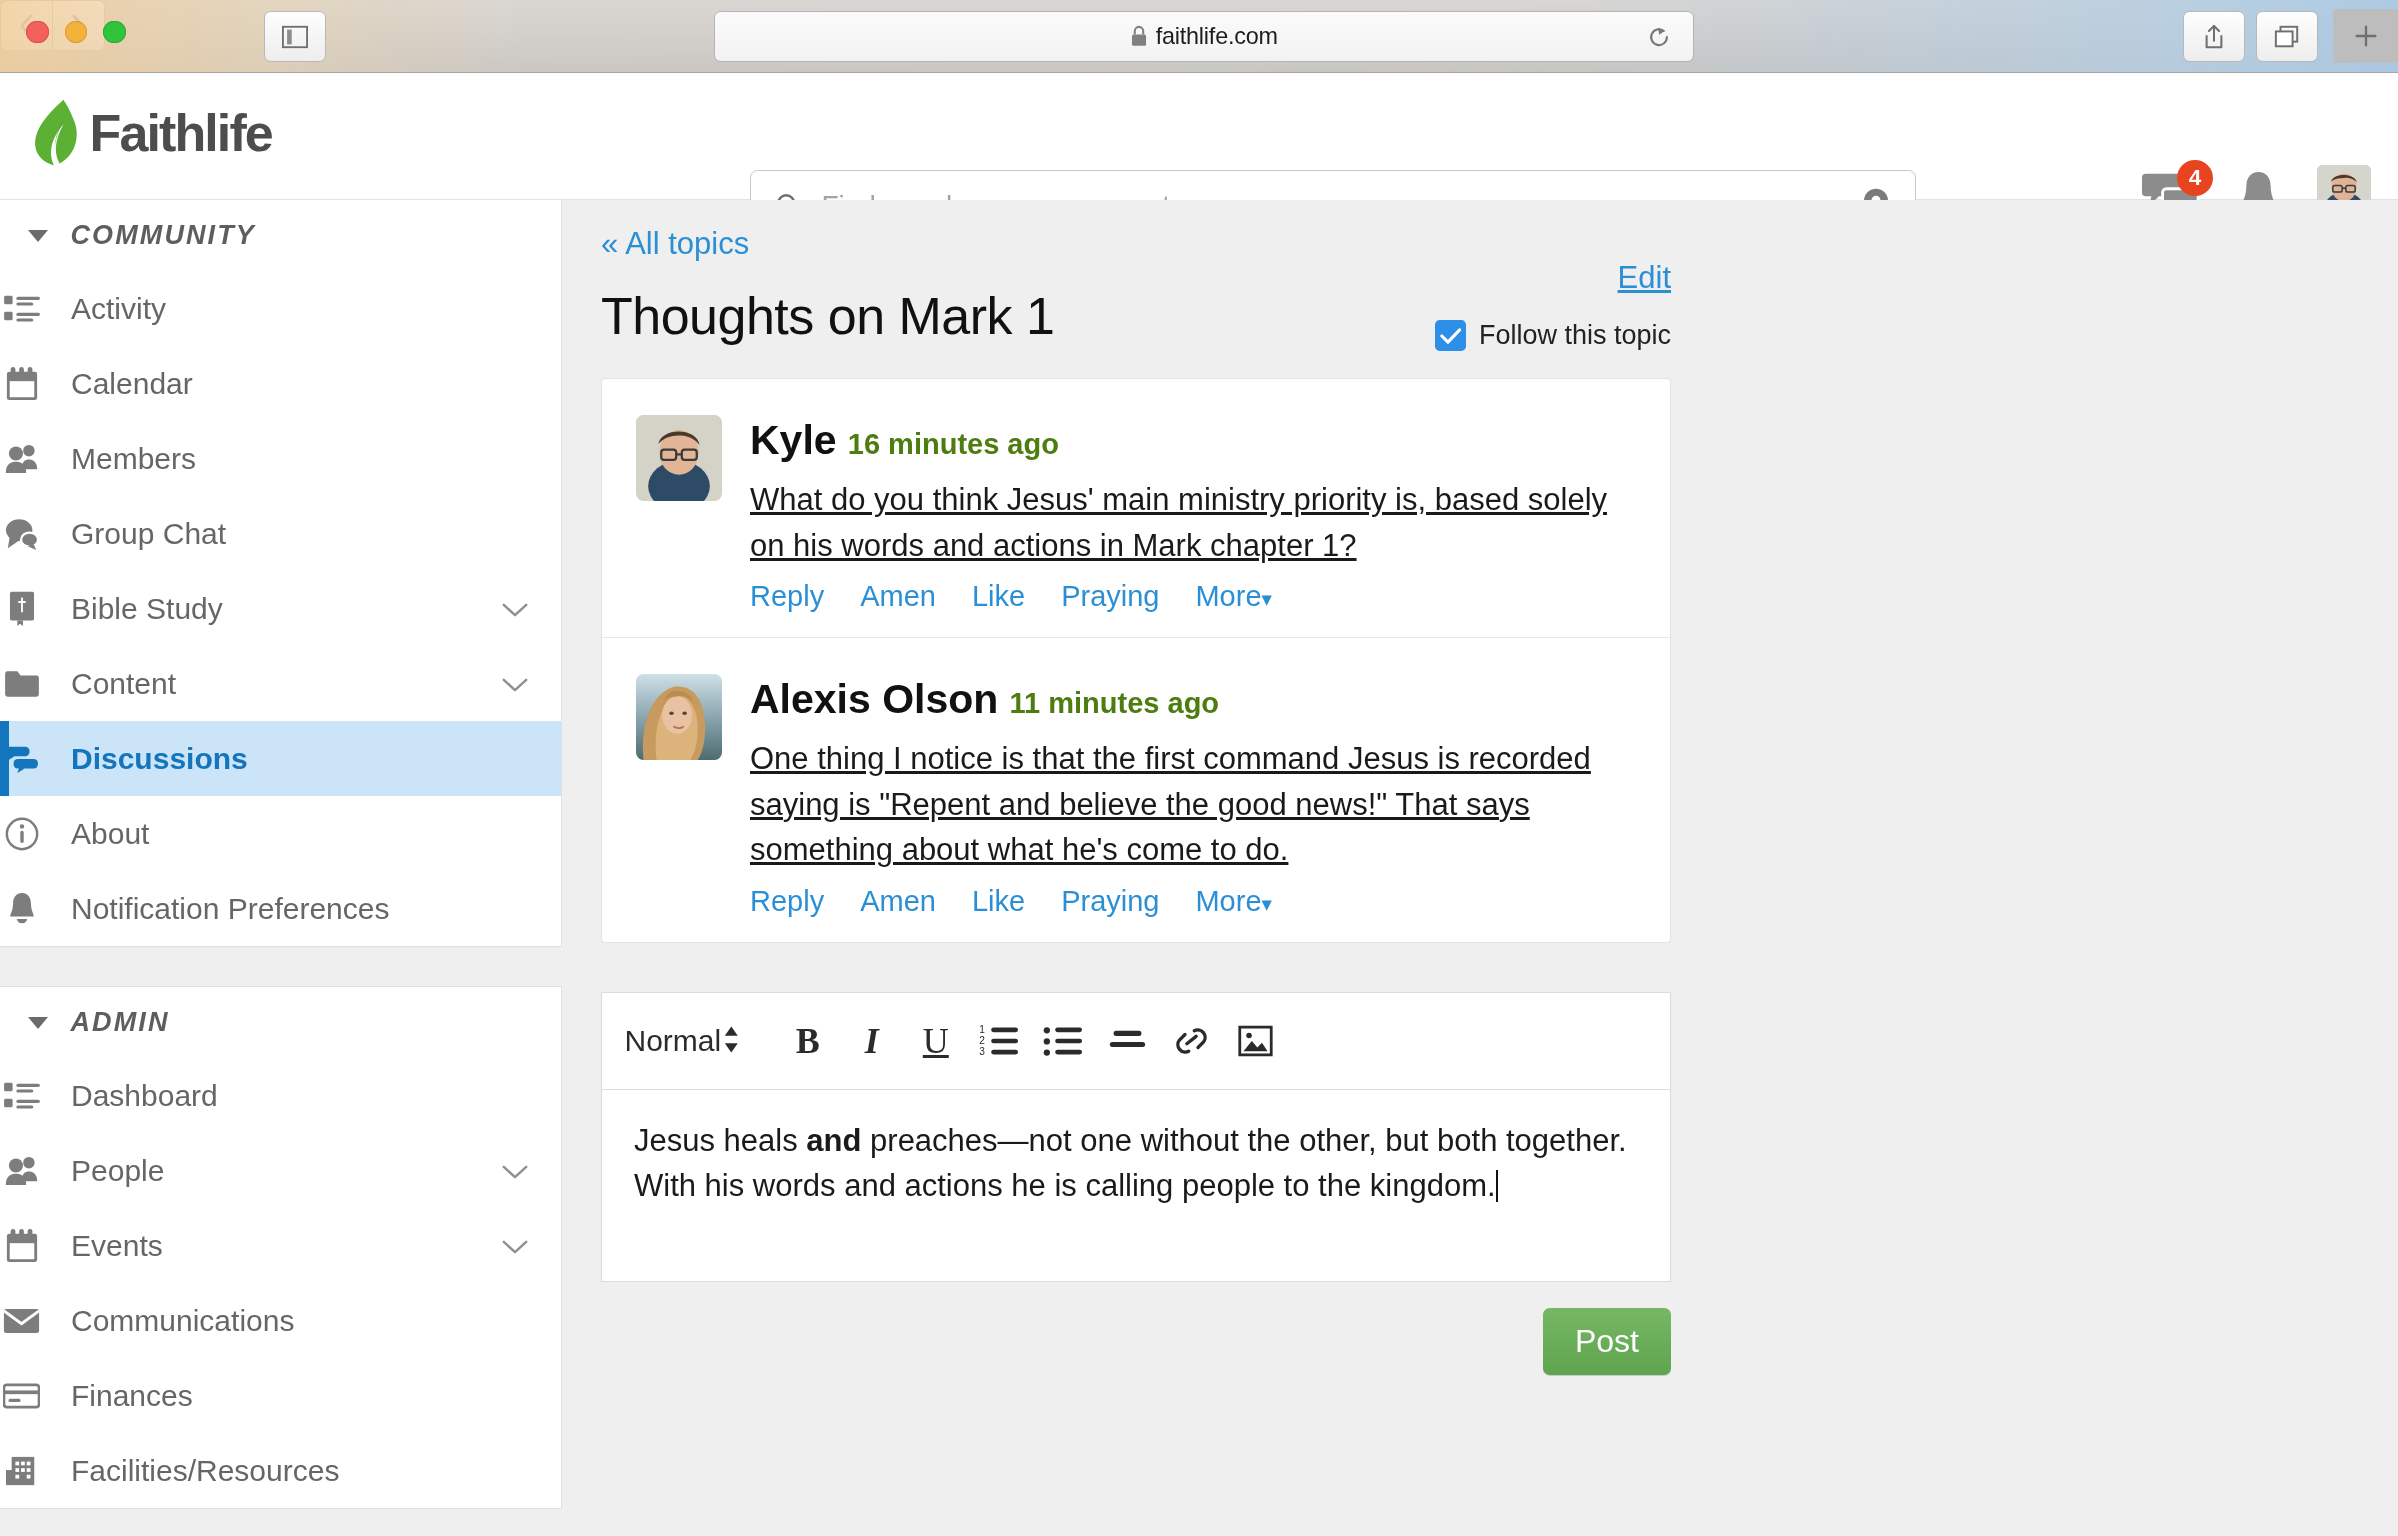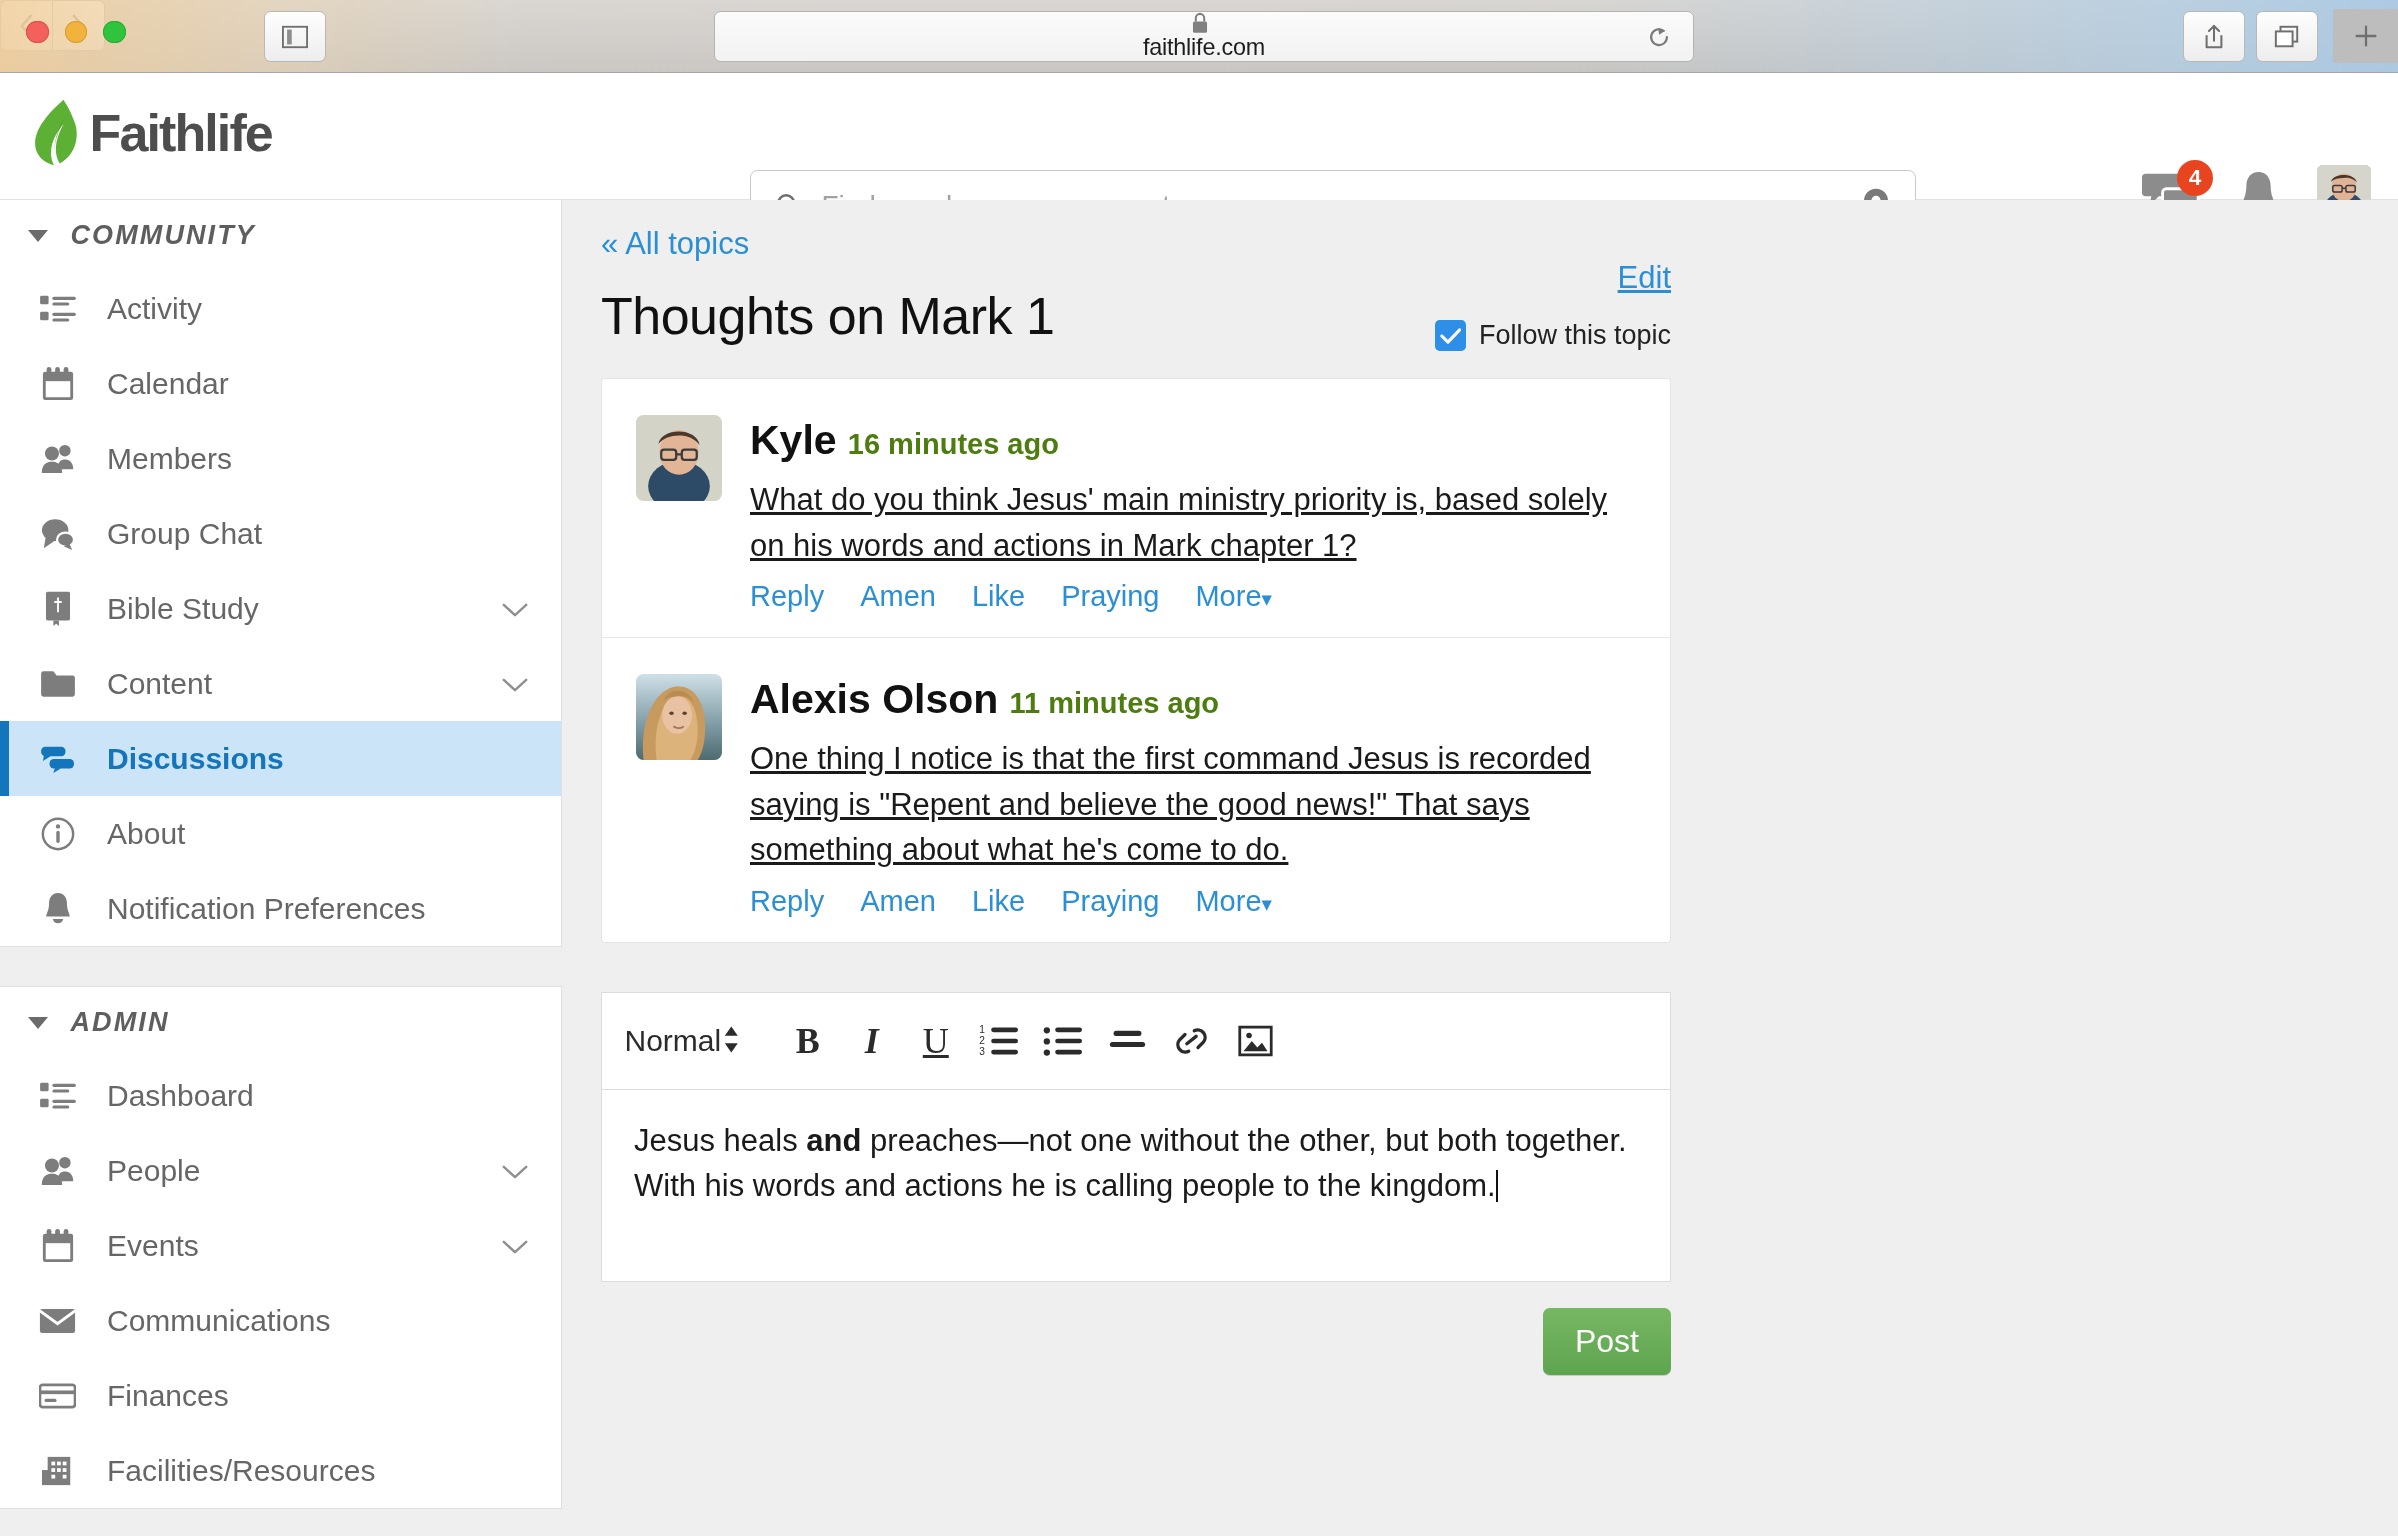--- a/index.html
+++ b/index.html
@@ -54,21 +54,21 @@
   .tabs-btn { left: 2256px; top: 11.2px; width: 62px; height: 51px; }
   .newtab-btn {
     position: absolute; left: 2333px; top: 9.4px; width: 66px; height: 54px;
     background: #bdbdbd; display: flex; align-items: center; justify-content: center;
   }
 
   .urlbar {
     position: absolute; left: 714px; top: 11.2px; width: 980px; height: 51px;
     background: linear-gradient(to bottom, #fbfbfb, #f2f2f2);
     border: 0.9px solid #b4b4b4; border-radius: 6.6px;
-    display: flex; align-items: center; justify-content: center; flex-direction: column;
+    display: flex; align-items: center; justify-content: center;
   }
   .urlbar .lock { margin-right: 7.5px; display: flex; }
   .urlbar .urltext { font-size: 23.4px; color: #1d1d1d; letter-spacing: -0.2px; }
   .urlbar .reload { position: absolute; right: 20.6px; top: 12px; }
 
   
   .site-header {
     position: relative; width: 2399px; height: 127px;
     background: #ffffff; border-bottom: 0.9px solid #e2e2e2;
   }
@@ -114,21 +114,21 @@
   .side-card { background: #fff; border: 0.9px solid #e0e0e0; border-left: none; }
   .side-card.first { border-top: none; }
   .side-head {
     display: flex; align-items: center;
     height: 71px; padding-left: 28px; font-style: italic;
   }
   .caret-down { width: 0; height: 0; border-left: 10.3px solid transparent; border-right: 10.3px solid transparent; border-top: 12px solid #6b6b6b; margin-right: 22.5px; }
   .side-head-label { font-size: 27px; font-weight: bold; color: #5e5e5e; letter-spacing: 2.1px; }
   .side-item {
     position: relative; display: flex; align-items: center;
-    height: 75px; padding-left: 36px; padding-right: 32px;
+    height: 75px; padding-right: 32px;
     color: #666; font-size: 30px;
   }
   .side-item .ic { width: 43px; display: flex; align-items: center; justify-content: center; flex: 0 0 43px; }
   .side-item .lbl { margin-left: 28px; flex: 1; }
   .side-item .chev { margin-left: auto; }
   .side-item.active { background: #cce4f8; color: #1375bc; font-weight: bold; }
   .side-item.active::before {
     content: ""; position: absolute; left: 0; top: 0; bottom: 0; width: 9.4px; background: #1375bc;
   }
   .side-gap { height: 39px; }

